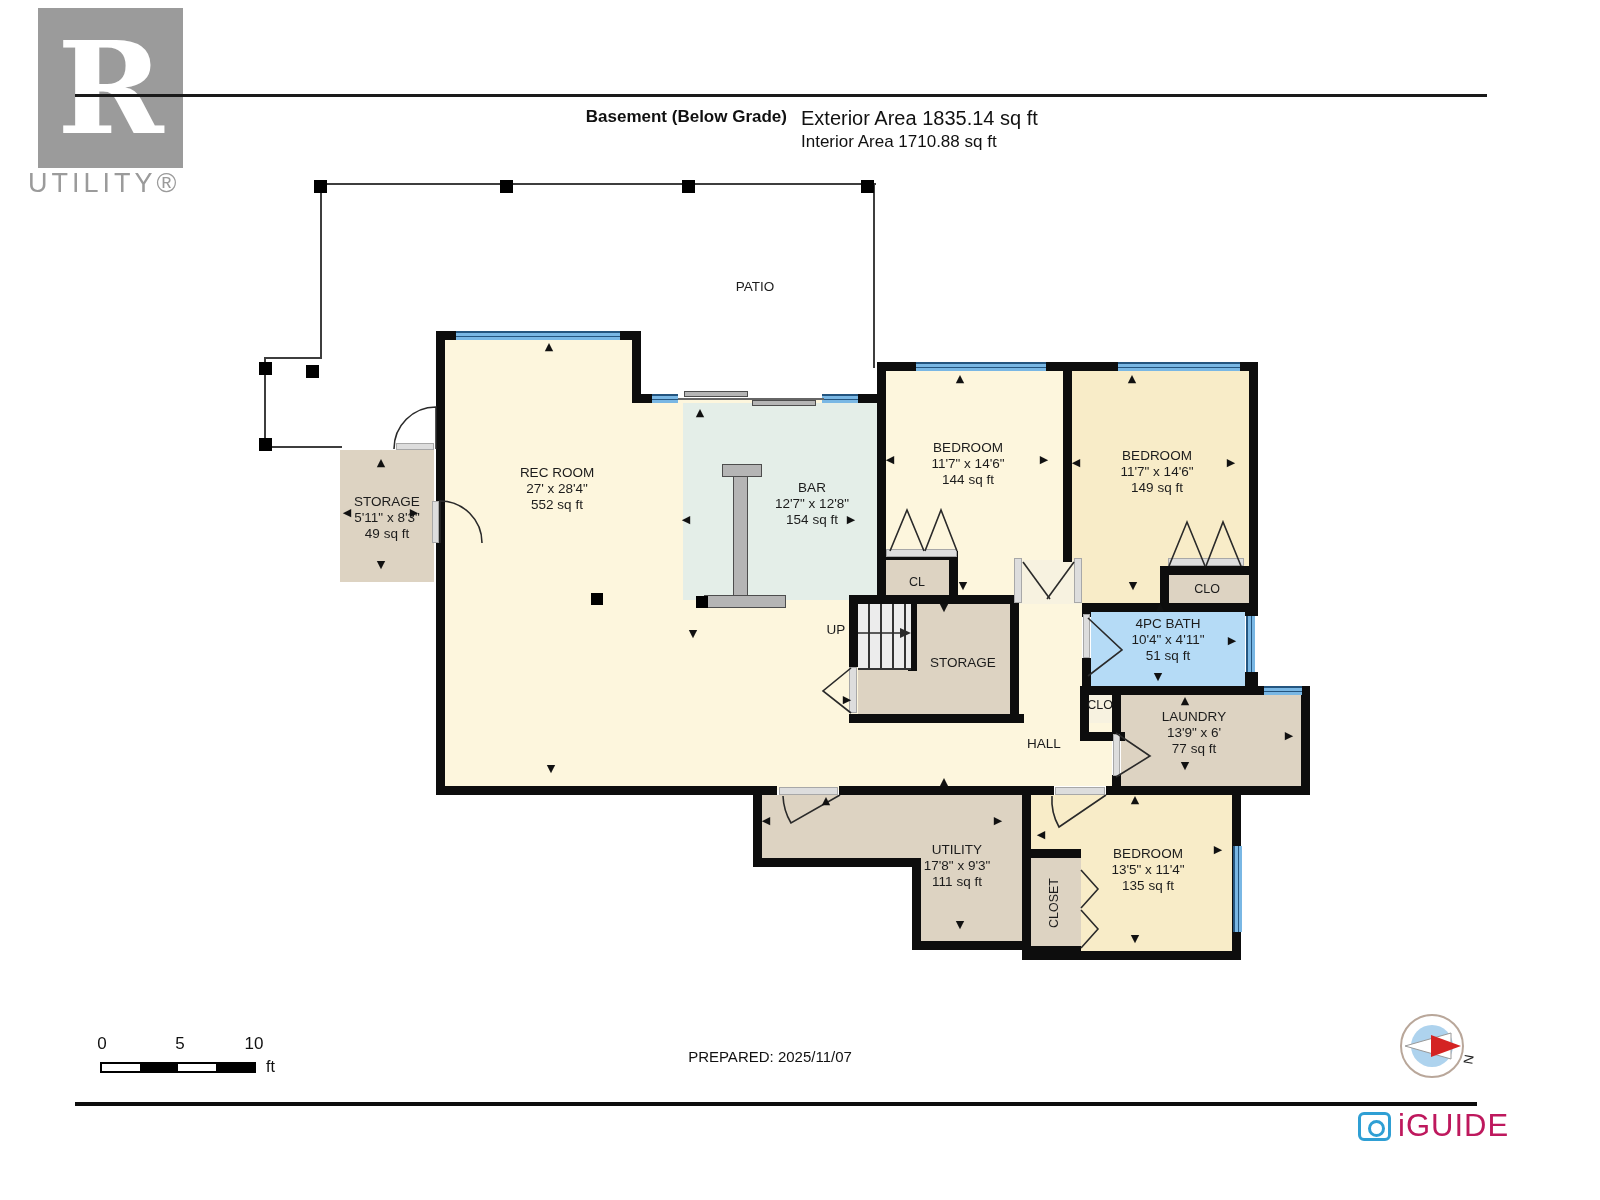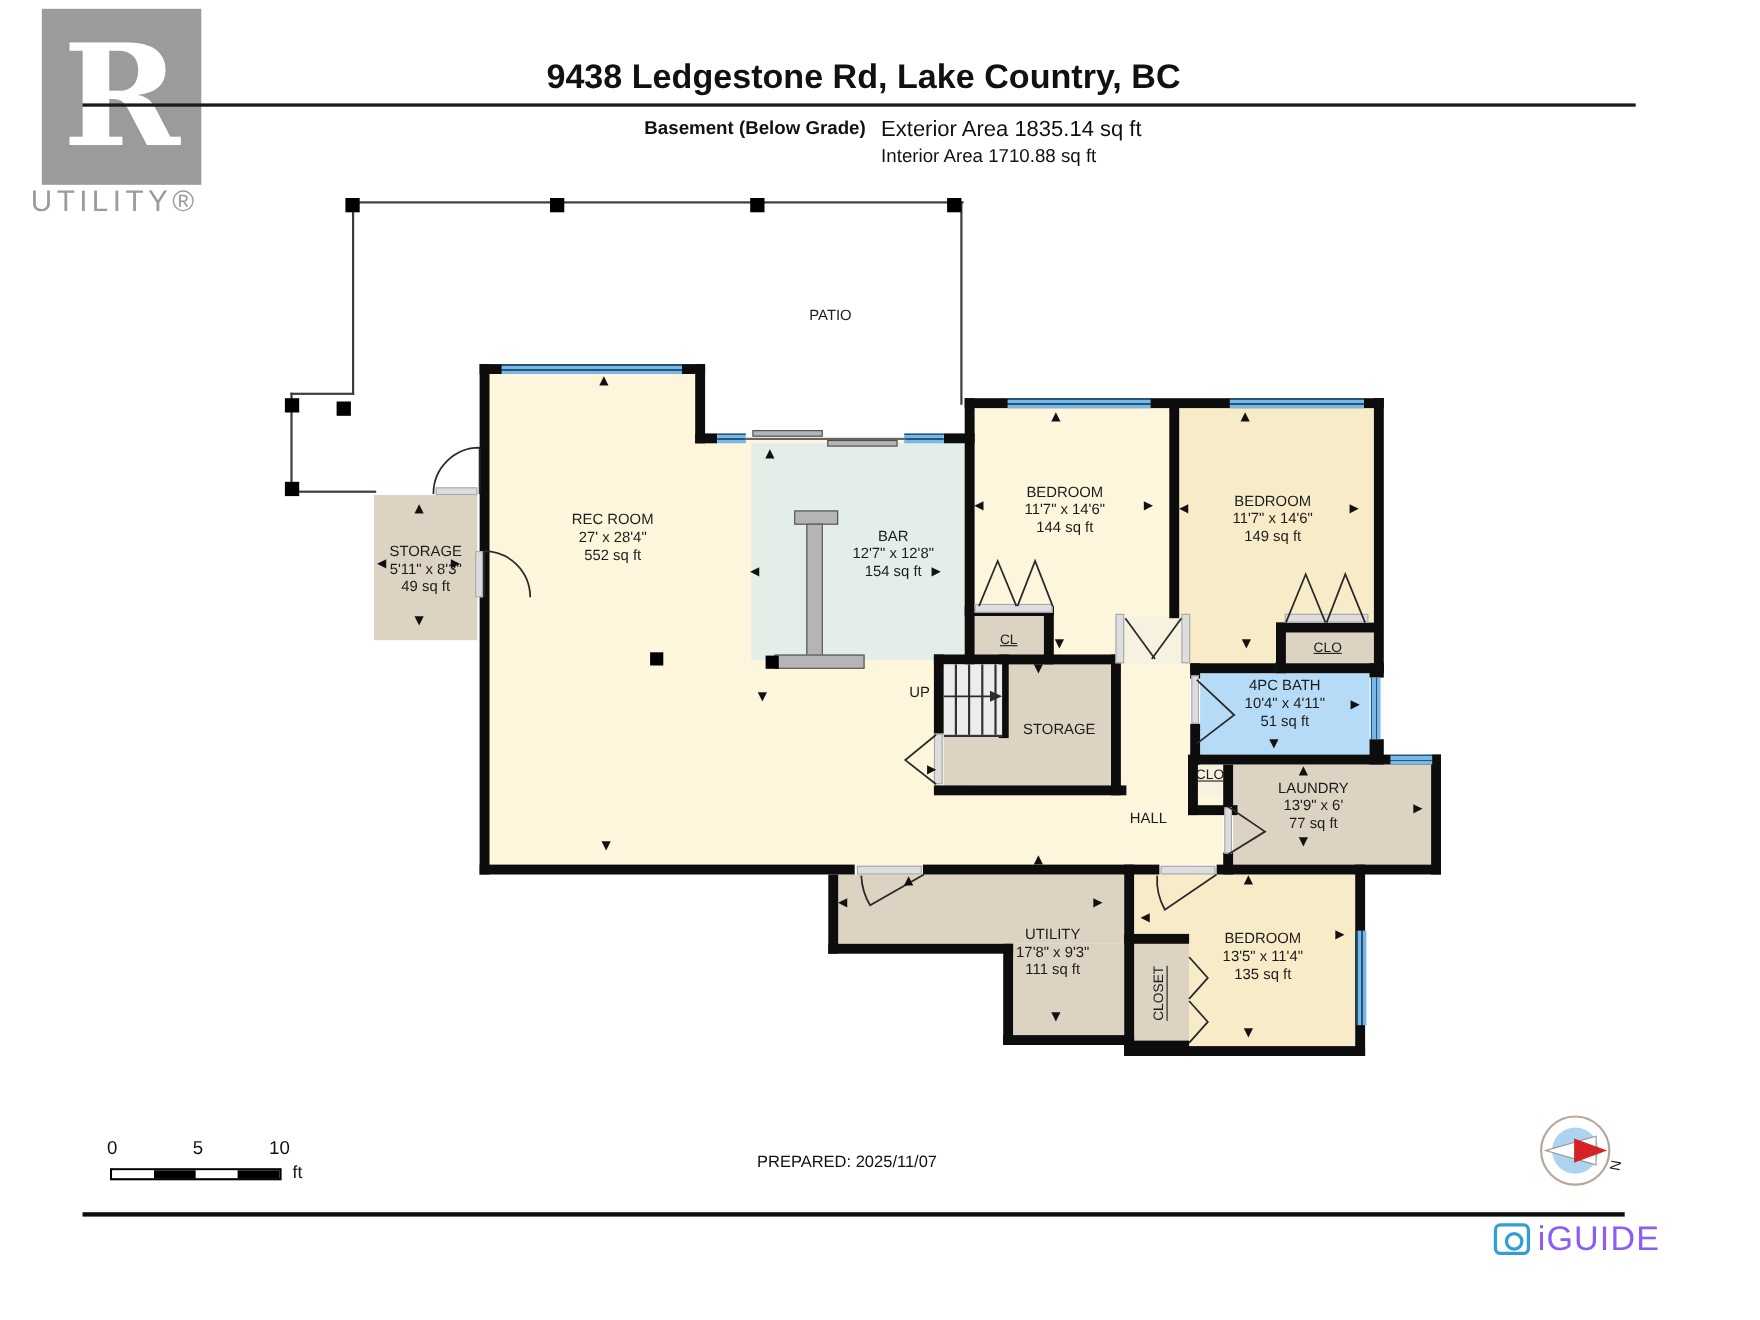--- a/index.html
+++ b/index.html
@@ -22,21 +22,21 @@
   .f{position:absolute;}
   .w{position:absolute;background:#0d0d0d;}
   .pl{position:absolute;background:#3d3d3d;}
   .post{position:absolute;width:13px;height:13px;background:#000;}
   .winh{position:absolute;background:repeating-linear-gradient(to bottom,#24557f 0 1.6px,#79b7e4 1.6px 4.6px);}
   .winv{position:absolute;background:repeating-linear-gradient(to right,#24557f 0 1.6px,#79b7e4 1.6px 4.6px);}
   .j{position:absolute;background:#dddddd;border:1px solid #a8a8a8;box-sizing:border-box;}
   .lab{position:absolute;transform:translate(-50%,-50%);text-align:center;font-size:13.5px;
        line-height:1.2;color:#1c1c1c;white-space:nowrap;}
   .lab span{display:block;}
-  .lab-sm{font-size:12.5px;text-decoration:underline;}
+  .lab-sm{font-size:12.5px;}
   .lab-vert{writing-mode:vertical-rl;transform:translate(-50%,-50%) rotate(180deg);}
   .arr{position:absolute;transform:translate(-50%,-50%);font-size:11px;color:#111;
        font-family:"DejaVu Sans",sans-serif;}
   .gray-bar{position:absolute;background:#b5b5b5;border:1px solid #4d4d4d;box-sizing:border-box;}
   .slide-line{position:absolute;background:#666;}
   svg.overlay{position:absolute;left:0;top:0;pointer-events:none;}
   
   .stairs{position:absolute;background:#ececec;border-bottom:2px solid #333;}
   .tread{position:absolute;top:0;bottom:0;width:2px;background:#333;}
   
@@ -45,32 +45,31 @@
              box-sizing:border-box;display:flex;}
   .scale-seg{flex:1;}
   .scale-ft{position:absolute;left:266px;top:1058px;font-size:16px;}
   .prepared{position:absolute;left:770px;top:1048px;transform:translateX(-50%);font-size:15px;}
   .footer-rule{position:absolute;left:75px;top:1102px;width:1402px;height:4px;background:#0d0d0d;}
   .disclaimer{position:absolute;left:85px;top:1117px;font-size:15px;color:#111;}
   .compass-n{position:absolute;left:1464px;top:1052px;font-size:13px;transform:rotate(100deg);color:#222;}
   .iguide{position:absolute;left:1358px;top:1108px;display:flex;align-items:center;gap:7px;}
   .iguide-cam{width:33px;height:29px;border:3.5px solid #2f9fd4;border-radius:6px;position:relative;box-sizing:border-box;}
   .iguide-lens{position:absolute;left:7px;top:5px;width:11px;height:11px;border:3px solid #2f9fd4;border-radius:50%;}
-  .iguide-text{color:#8b5cf6;font-size:31px;letter-spacing:1px;font-weight:500;}
+  .iguide-text{color:#be185d;font-size:31px;letter-spacing:1px;font-weight:500;}
 </style>
 </head>
 <body>
 
 <div class="page">
 
   <div class="realtor-box">
     <div class="realtor-r">R</div>
   </div>
   <div class="realtor-word">UTILITY®</div>
-  <div class="title">9438 Ledgestone Rd, Lake Country, BC</div>
   <div class="rule"></div>
   <div class="floor-label">Basement (Below Grade)</div>
   <div class="area-line1">Exterior Area 1835.14 sq ft</div>
   <div class="area-line2">Interior Area 1710.88 sq ft</div>
 
   <div class="pl" style="left:320px;top:183px;width:556px;height:2px"></div>
   <div class="pl" style="left:873px;top:183px;width:2px;height:185px"></div>
   <div class="pl" style="left:320px;top:183px;width:2px;height:176px"></div>
   <div class="pl" style="left:264px;top:357px;width:58px;height:2px"></div>
   <div class="pl" style="left:264px;top:357px;width:2px;height:91px"></div>

